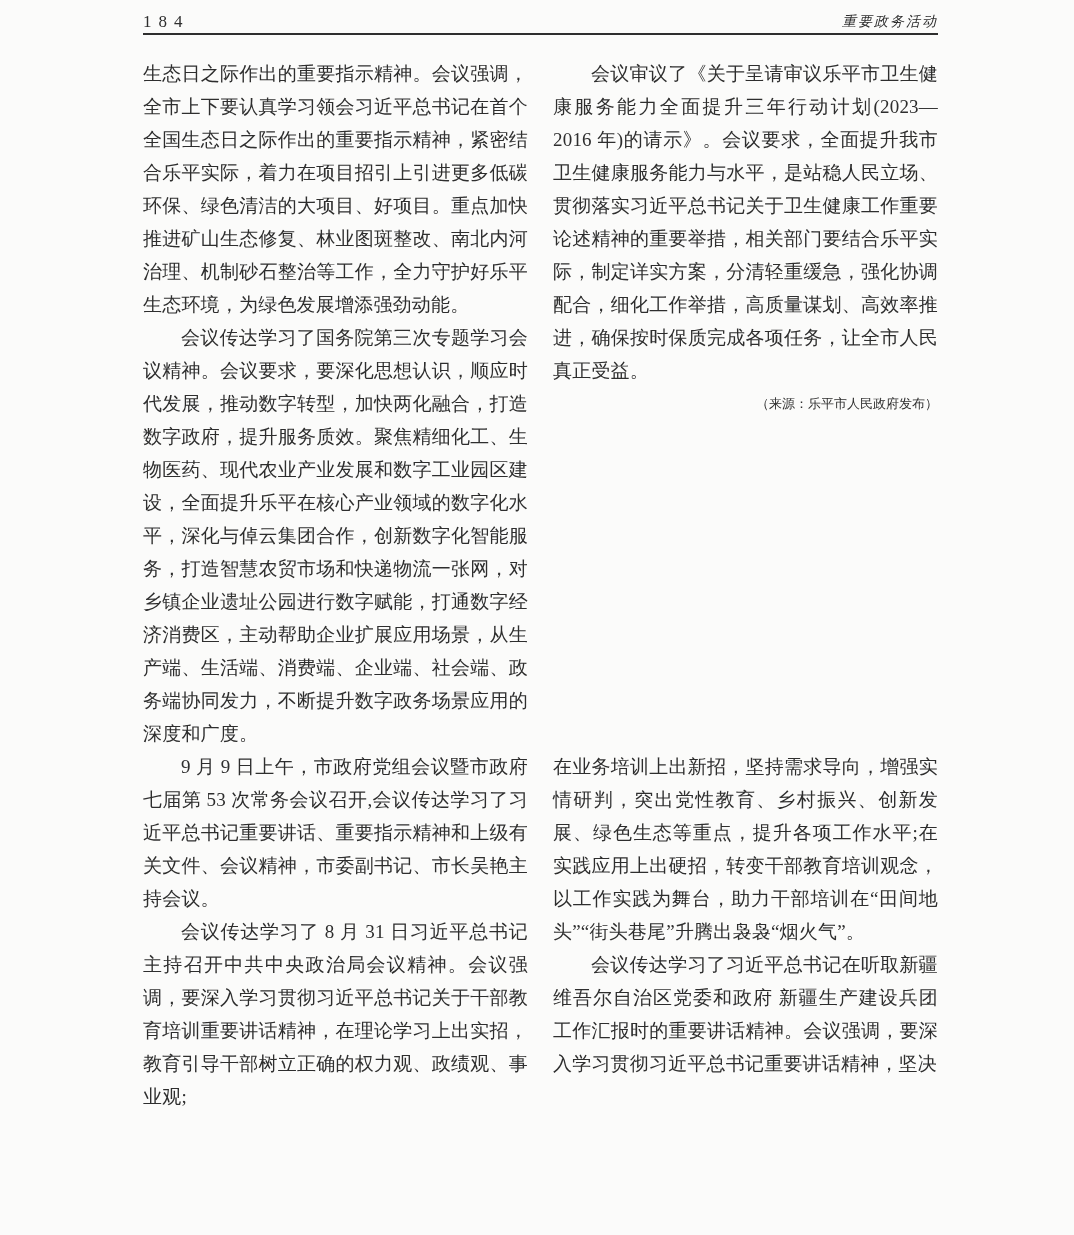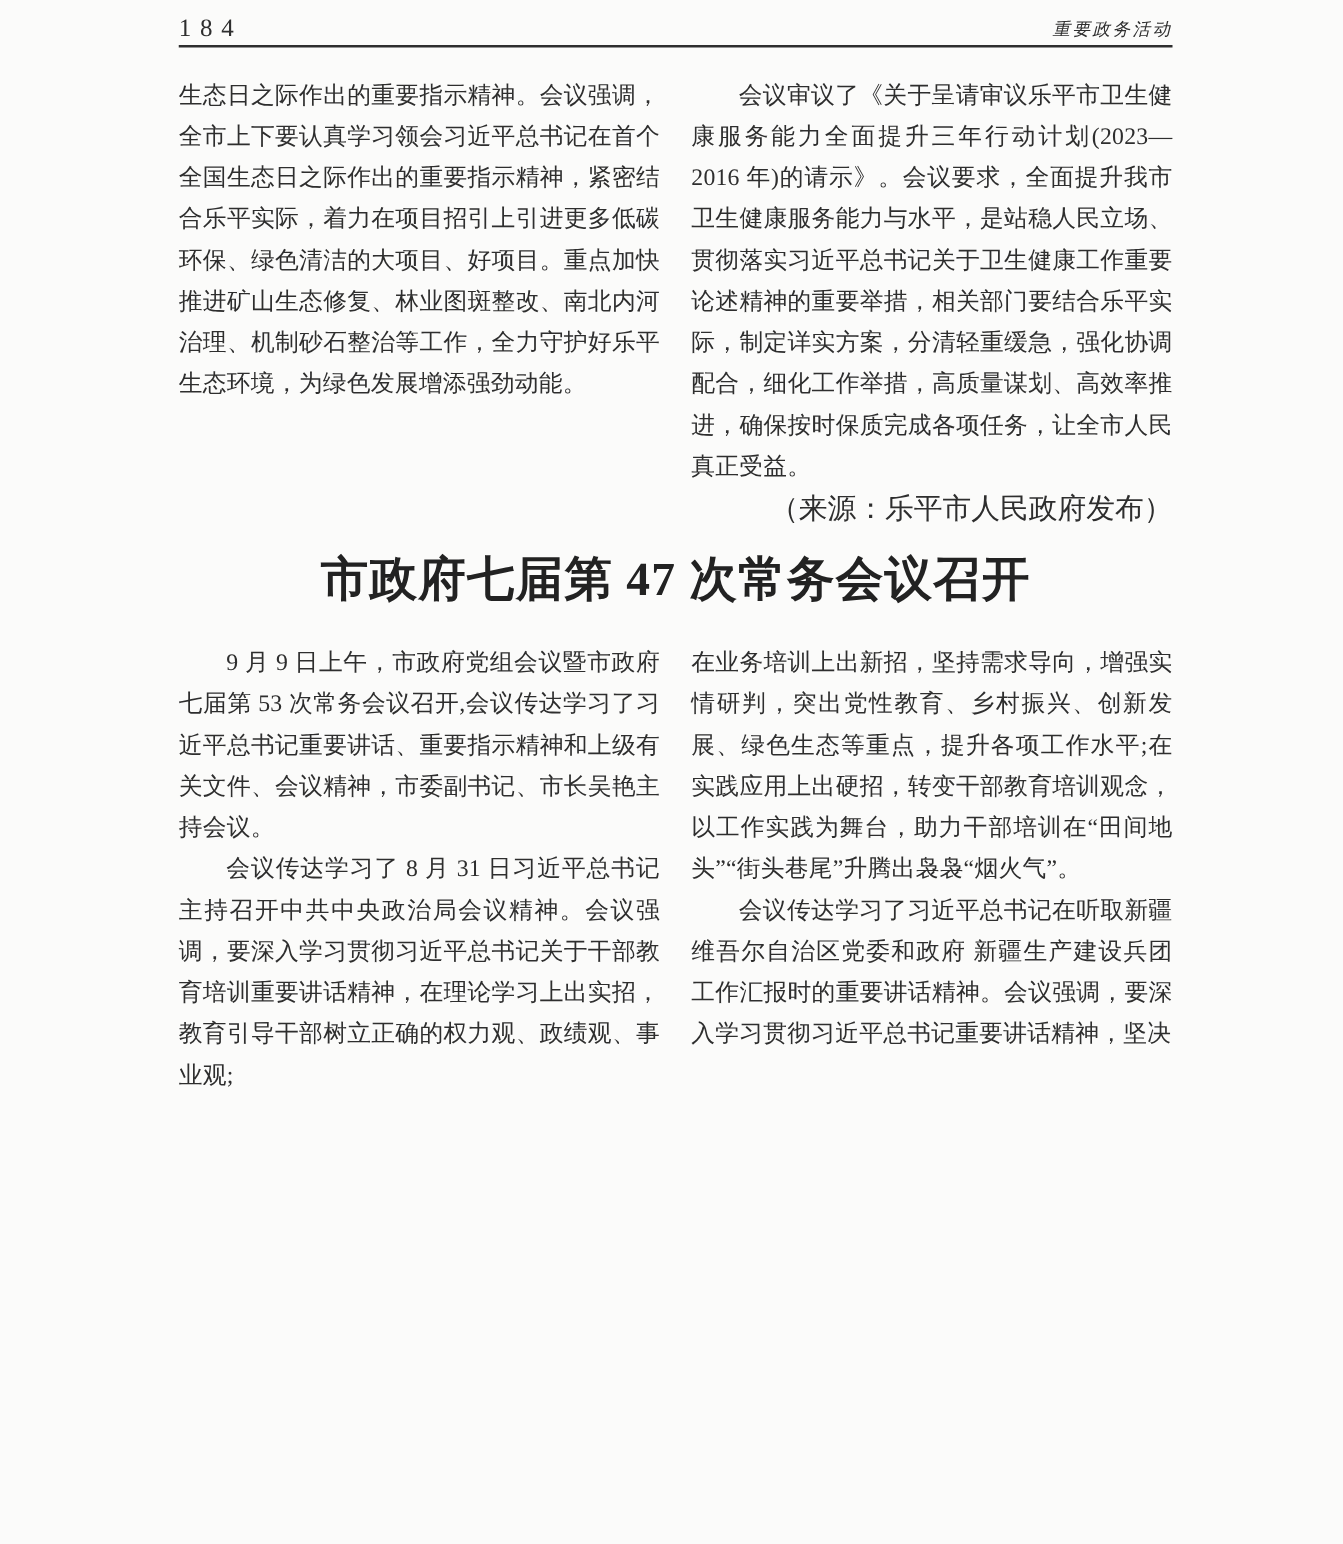--- a/index.html
+++ b/index.html
@@ -25,21 +25,21 @@
   }
   .page-header {
     display: flex;
     justify-content: space-between;
     align-items: flex-end;
     padding-top: 13px;
     padding-bottom: 3px;
     border-bottom: 2px solid #2e2e2e;
   }
   .page-number {
-    font-size: 20px;
+    font-size: 17px;
     letter-spacing: 7px;
     line-height: 1;
   }
   .section-title {
     font-size: 14px;
     font-style: italic;
     letter-spacing: 2px;
     line-height: 1;
     padding-bottom: 1px;
   }
@@ -55,21 +55,21 @@
   p.body-par {
     margin: 0;
     font-size: 19px;
     line-height: 33px;
     text-align: justify;
     letter-spacing: 0.2px;
   }
   p.indent { text-indent: 2em; }
   p.source {
     margin: 0;
-    font-size: 23px;
+    font-size: 13px;
     line-height: 33px;
     text-align: right;
     text-indent: 0;
   }
   h1.article-title {
     margin: 16px 0 24px 0;
     font-size: 38px;
     font-weight: bold;
     text-align: center;
     letter-spacing: 1px;
@@ -85,28 +85,28 @@
   <div class="content">
 
     <div class="page-header">
       <span class="page-number">184</span>
       <span class="section-title">重要政务活动</span>
     </div>
 
     <div class="two-col article-prev">
       <div class="col">
         <p class="body-par">生态日之际作出的重要指示精神。会议强调，全市上下要认真学习领会习近平总书记在首个全国生态日之际作出的重要指示精神，紧密结合乐平实际，着力在项目招引上引进更多低碳环保、绿色清洁的大项目、好项目。重点加快推进矿山生态修复、林业图斑整改、南北内河治理、机制砂石整治等工作，全力守护好乐平生态环境，为绿色发展增添强劲动能。</p>
+        <p class="body-par indent">会议传达学习了国务院第三次专题学习会议精神。会议要求，要深化思想认识，顺应时代发展，推动数字转型，加快两化融合，打造数字政府，提升服务质效。聚焦精细化工、生物医药、现代农业产业发展和数字工业园区建设，全面提升乐平在核心产业领域的数字化水平，深化与倬云集团合作，创新数字化智能服务，打造智慧农贸市场和快递物流一张网，对乡镇企业遗址公园进行数字赋能，打通数字经济消费区，主动帮助企业扩展应用场景，从生产端、生活端、消费端、企业端、社会端、政务端协同发力，不断提升数字政务场景应用的深度和广度。</p>
       </div>
       <div class="col">
         <p class="body-par indent">会议审议了《关于呈请审议乐平市卫生健康服务能力全面提升三年行动计划(2023—2016 年)的请示》。会议要求，全面提升我市卫生健康服务能力与水平，是站稳人民立场、贯彻落实习近平总书记关于卫生健康工作重要论述精神的重要举措，相关部门要结合乐平实际，制定详实方案，分清轻重缓急，强化协调配合，细化工作举措，高质量谋划、高效率推进，确保按时保质完成各项任务，让全市人民真正受益。</p>
         <p class="source">（来源：乐平市人民政府发布）</p>
       </div>
     </div>
 
-    <h1 class="article-title">市政府七届第 47 次常务会议召开</h1>
 
     <div class="two-col">
       <div class="col">
         <p class="body-par indent">9 月 9 日上午，市政府党组会议暨市政府七届第 53 次常务会议召开,会议传达学习了习近平总书记重要讲话、重要指示精神和上级有关文件、会议精神，市委副书记、市长吴艳主持会议。</p>
         <p class="body-par indent">会议传达学习了 8 月 31 日习近平总书记主持召开中共中央政治局会议精神。会议强调，要深入学习贯彻习近平总书记关于干部教育培训重要讲话精神，在理论学习上出实招，教育引导干部树立正确的权力观、政绩观、事业观;</p>
       </div>
       <div class="col">
         <p class="body-par">在业务培训上出新招，坚持需求导向，增强实情研判，突出党性教育、乡村振兴、创新发展、绿色生态等重点，提升各项工作水平;在实践应用上出硬招，转变干部教育培训观念，以工作实践为舞台，助力干部培训在“田间地头”“街头巷尾”升腾出袅袅“烟火气”。</p>
         <p class="body-par indent">会议传达学习了习近平总书记在听取新疆维吾尔自治区党委和政府 新疆生产建设兵团工作汇报时的重要讲话精神。会议强调，要深入学习贯彻习近平总书记重要讲话精神，坚决</p>
       </div>

